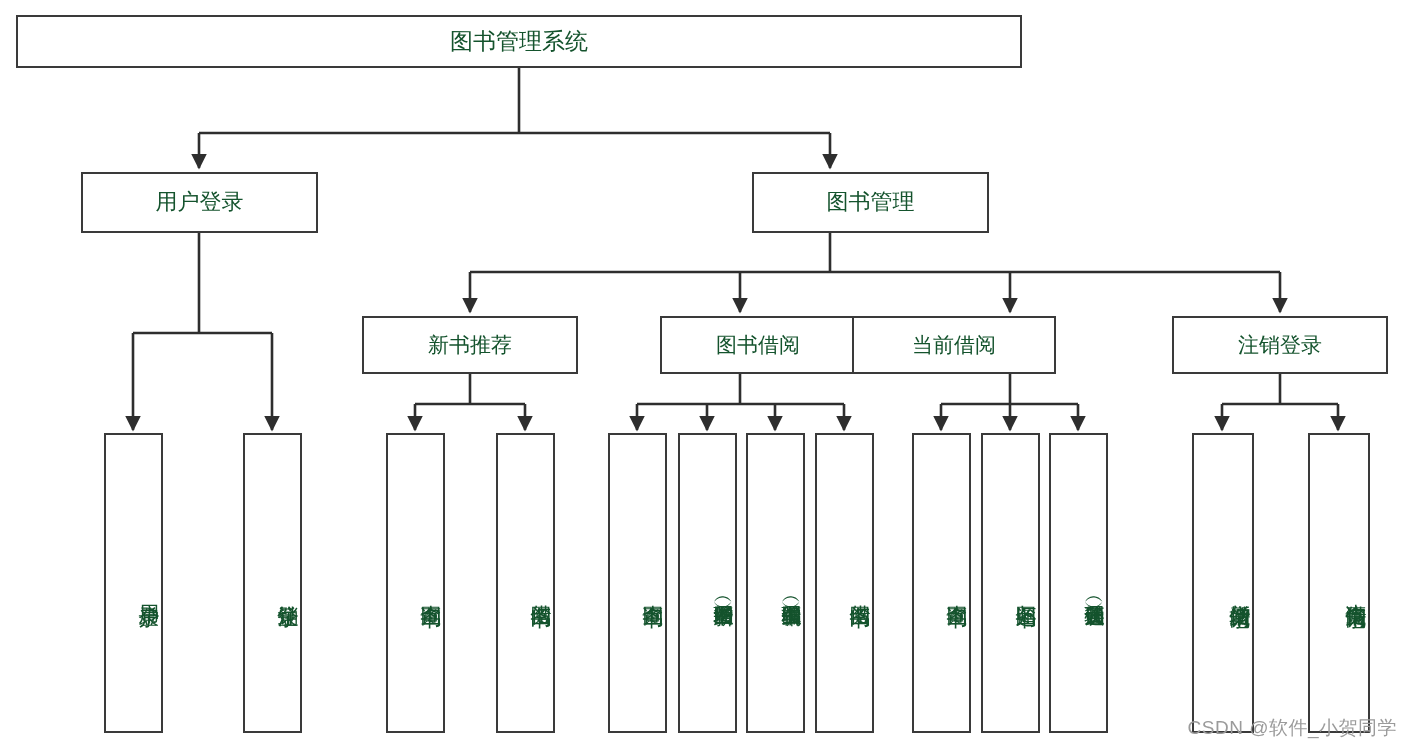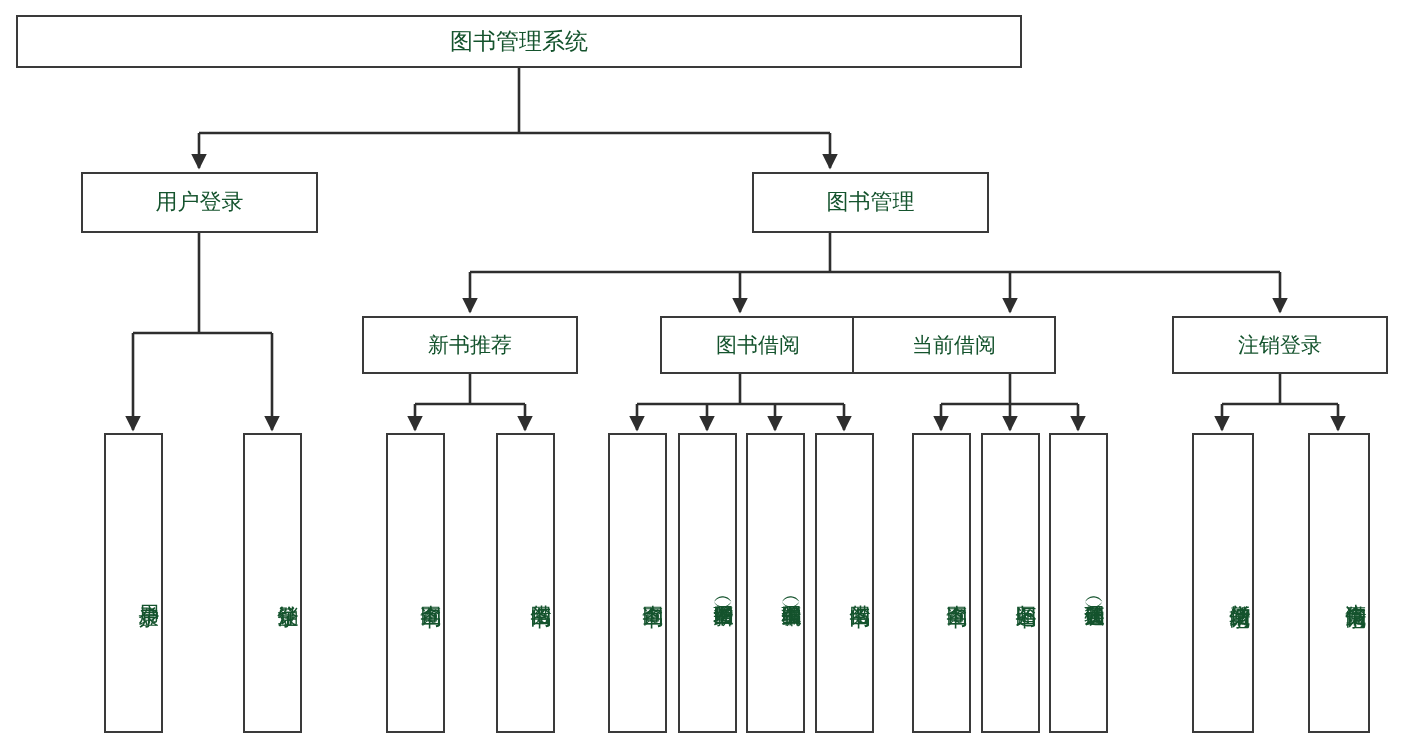--- a/index.html
+++ b/index.html
@@ -145,14 +145,15 @@
   <div class="node leaf tall-text" style="left:746px; top:433px; width:59px; height:300px;">编辑图书（管理员）</div>
   <div class="node leaf" style="left:815px; top:433px; width:59px; height:300px;">借阅图书</div>
 
   <div class="node leaf" style="left:912px; top:433px; width:59px; height:300px;">查询图书</div>
   <div class="node leaf" style="left:981px; top:433px; width:59px; height:300px;">归还图书</div>
   <div class="node leaf tall-text" style="left:1049px; top:433px; width:59px; height:300px;">确认归还（管理员）</div>
 
   <div class="node leaf" style="left:1192px; top:433px; width:62px; height:300px;">新增借阅记录</div>
   <div class="node leaf" style="left:1308px; top:433px; width:62px; height:300px;">查询借阅记录</div>
 
+  <div class="watermark">CSDN @软件_小贺同学</div>
 
 </div>
 
 </body></html>

